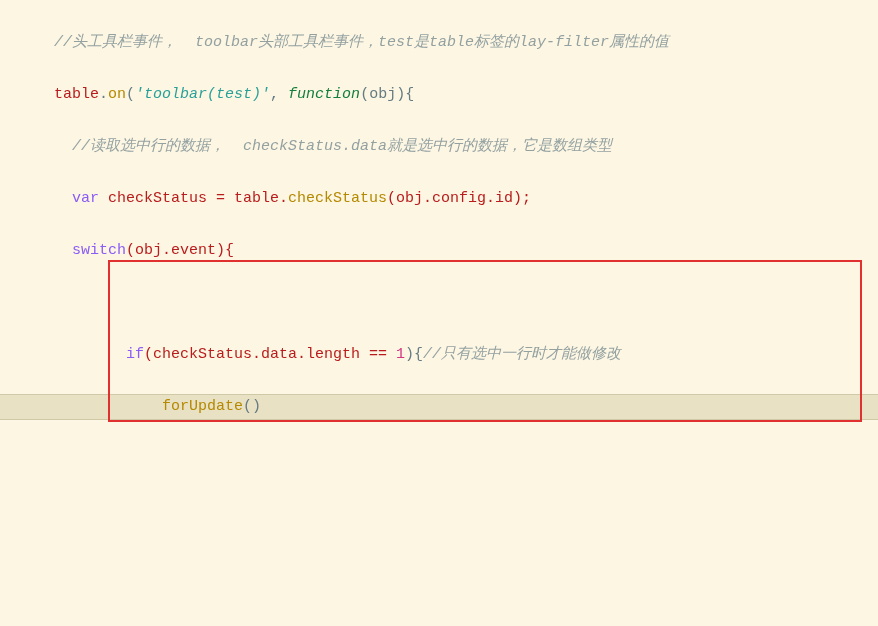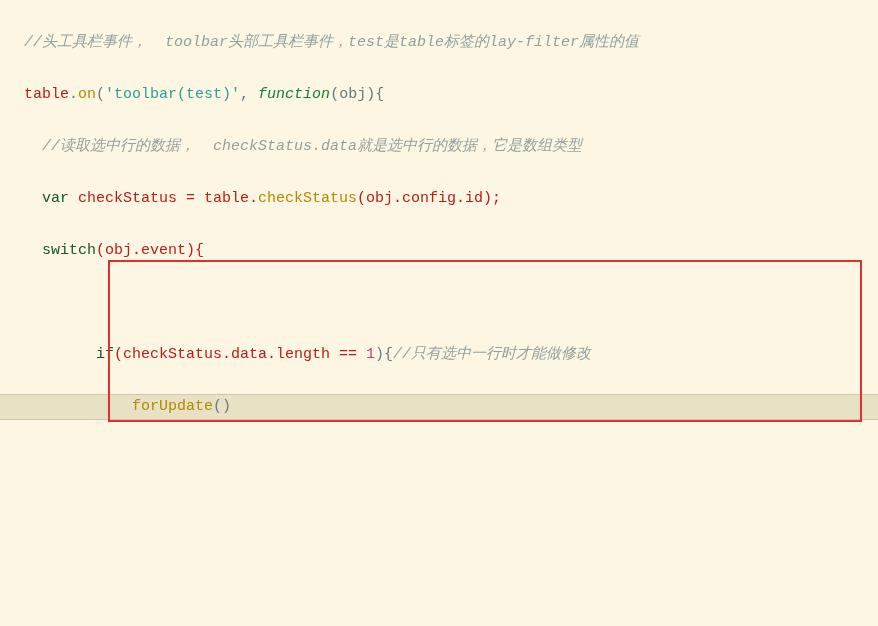--- a/index.html
+++ b/index.html
@@ -12,27 +12,28 @@
       overflow: hidden;
       position: relative;
     }
     .code-container {
       padding: 4px 0;
       line-height: 26px;
       white-space: pre;
     }
     .line {
       height: 26px;
-      padding-left: 24px;
+      padding-left: 37px;
+      margin-left: 17px;
     }
     .comment { color: #93a1a1; font-style: italic; }
-    .keyword { color: #14532d; }
+    .keyword { color: #8b5cf6; }
     .func-def { color: #15803d; font-style: italic; }
     .method { color: #b58900; }
-    .string { color: #2aa198; }
+    .string { color: #2aa198; font-style: italic; }
     .number { color: #d33682; }
     .identifier { color: #b91c1c; }
     .punct { color: #657b83; }
     .highlight-band {
       position: absolute;
       left: 0;
       right: 0;
       height: 26px;
       background: #e8e1c4;
       z-index: 0;

